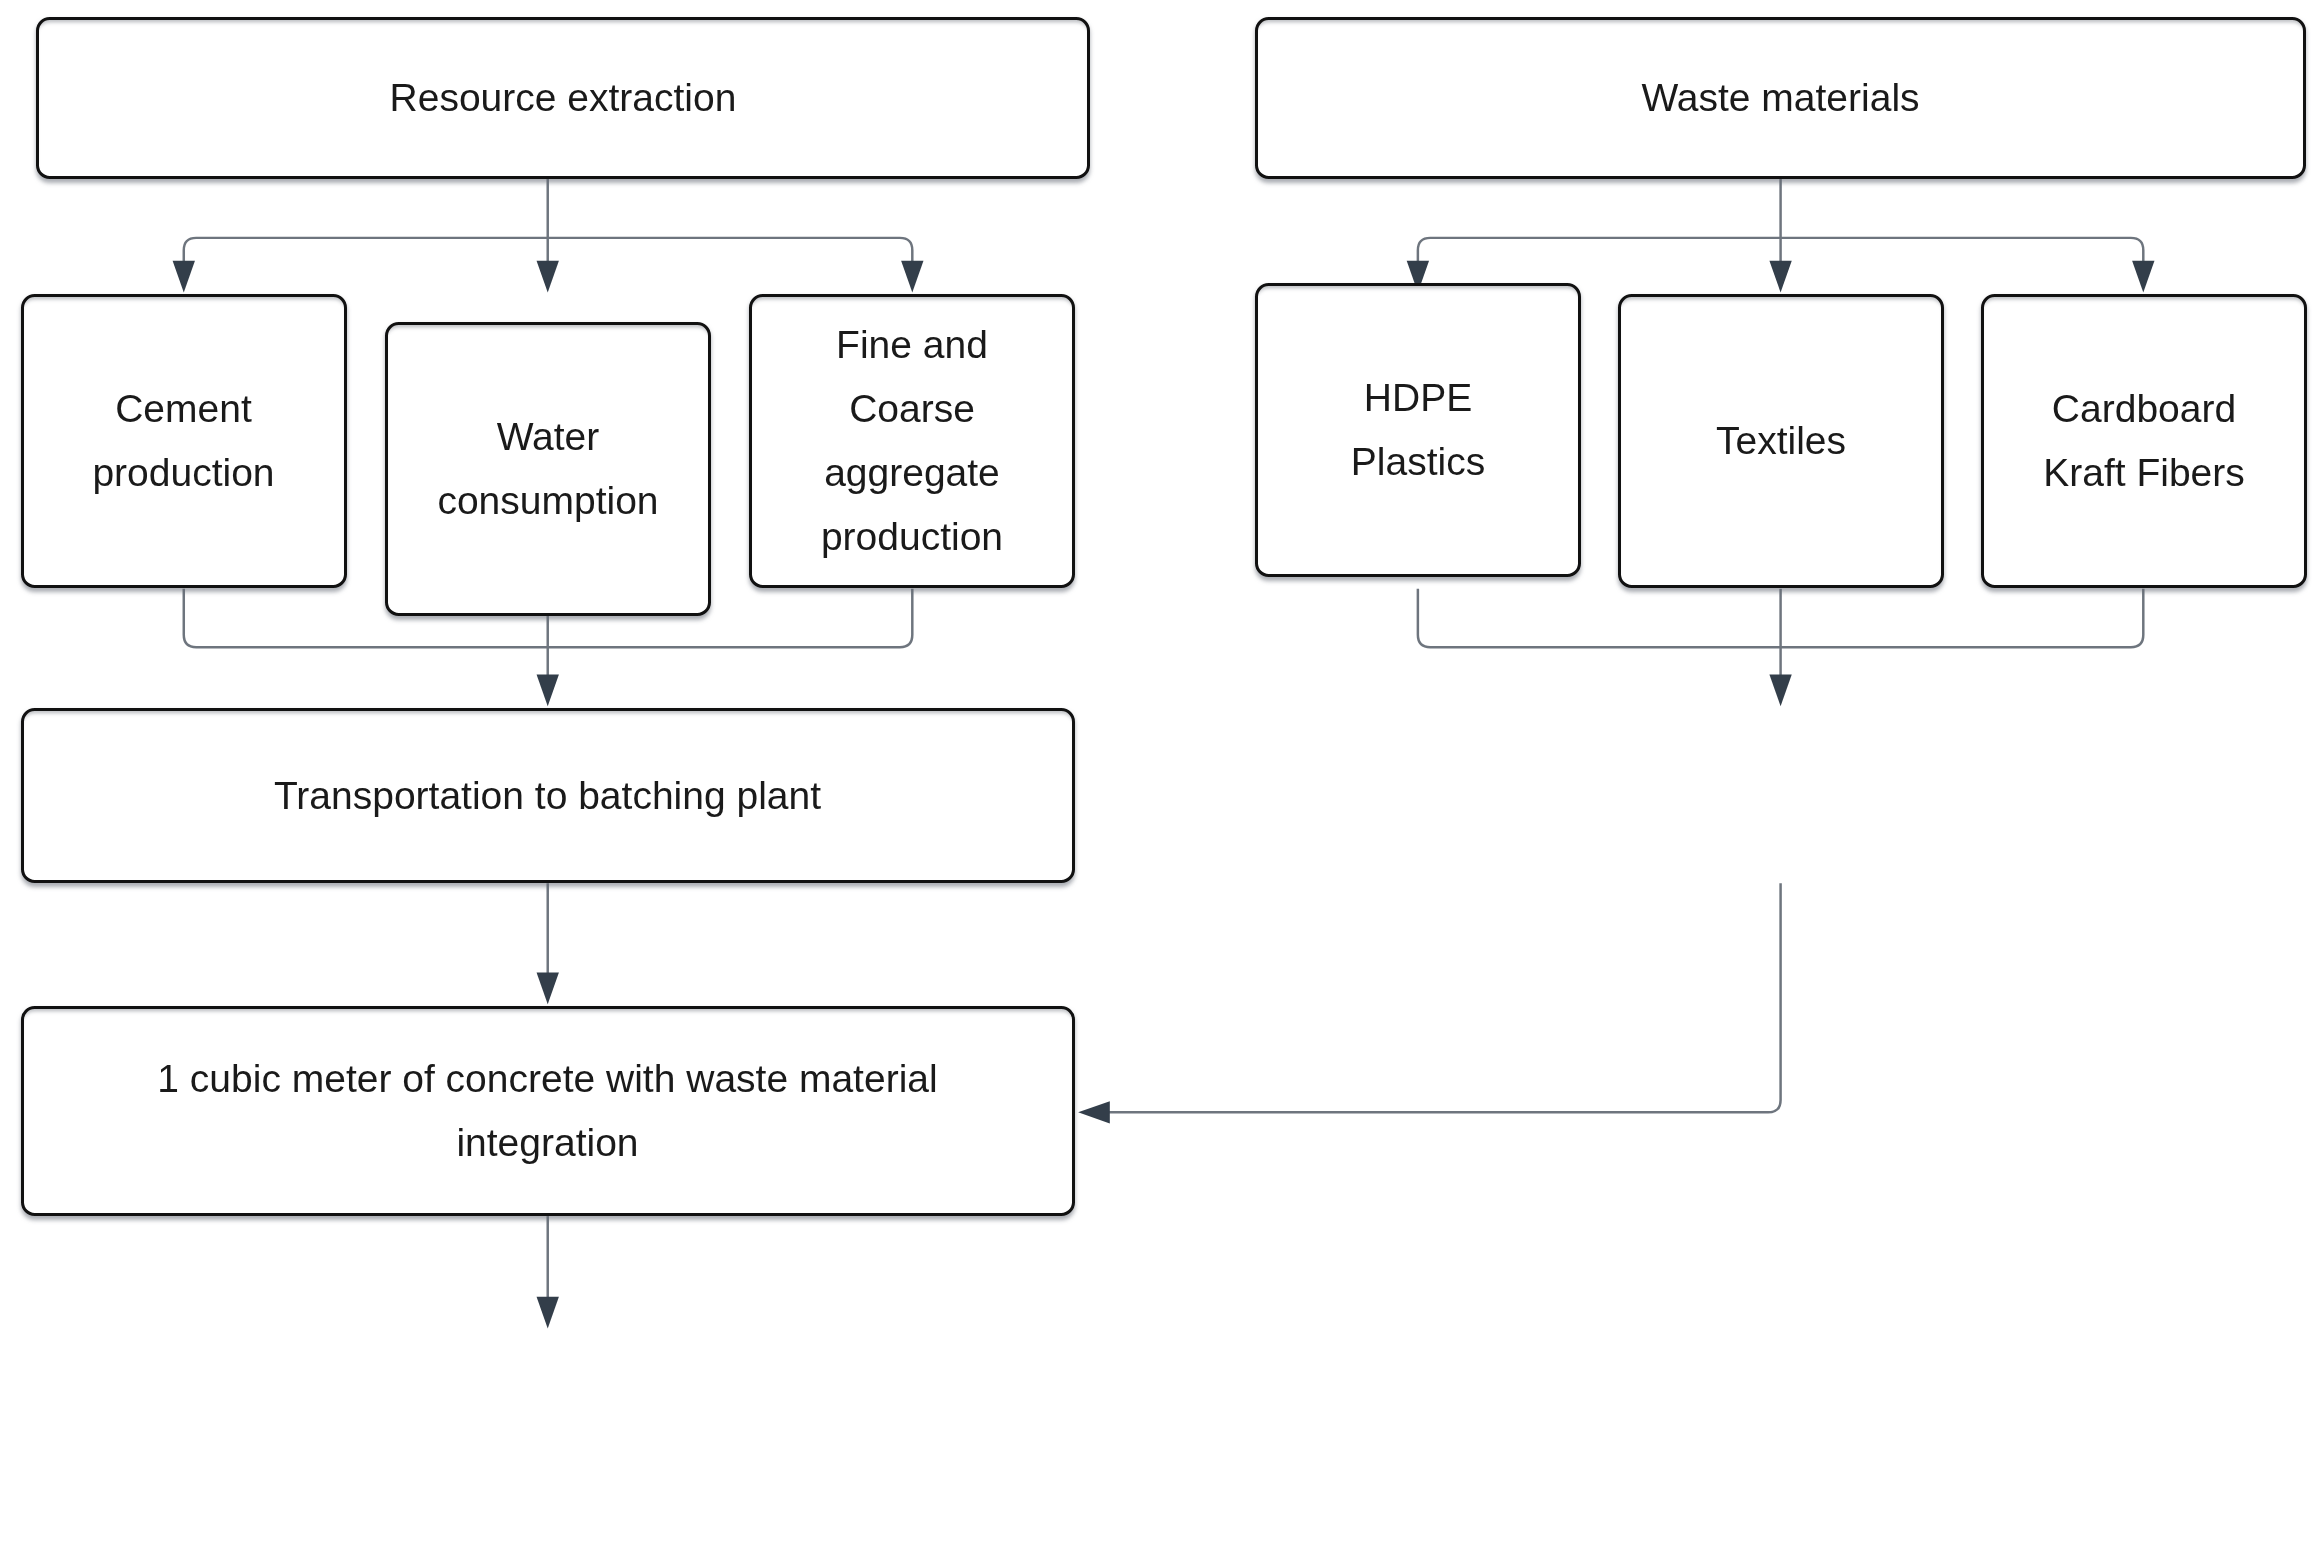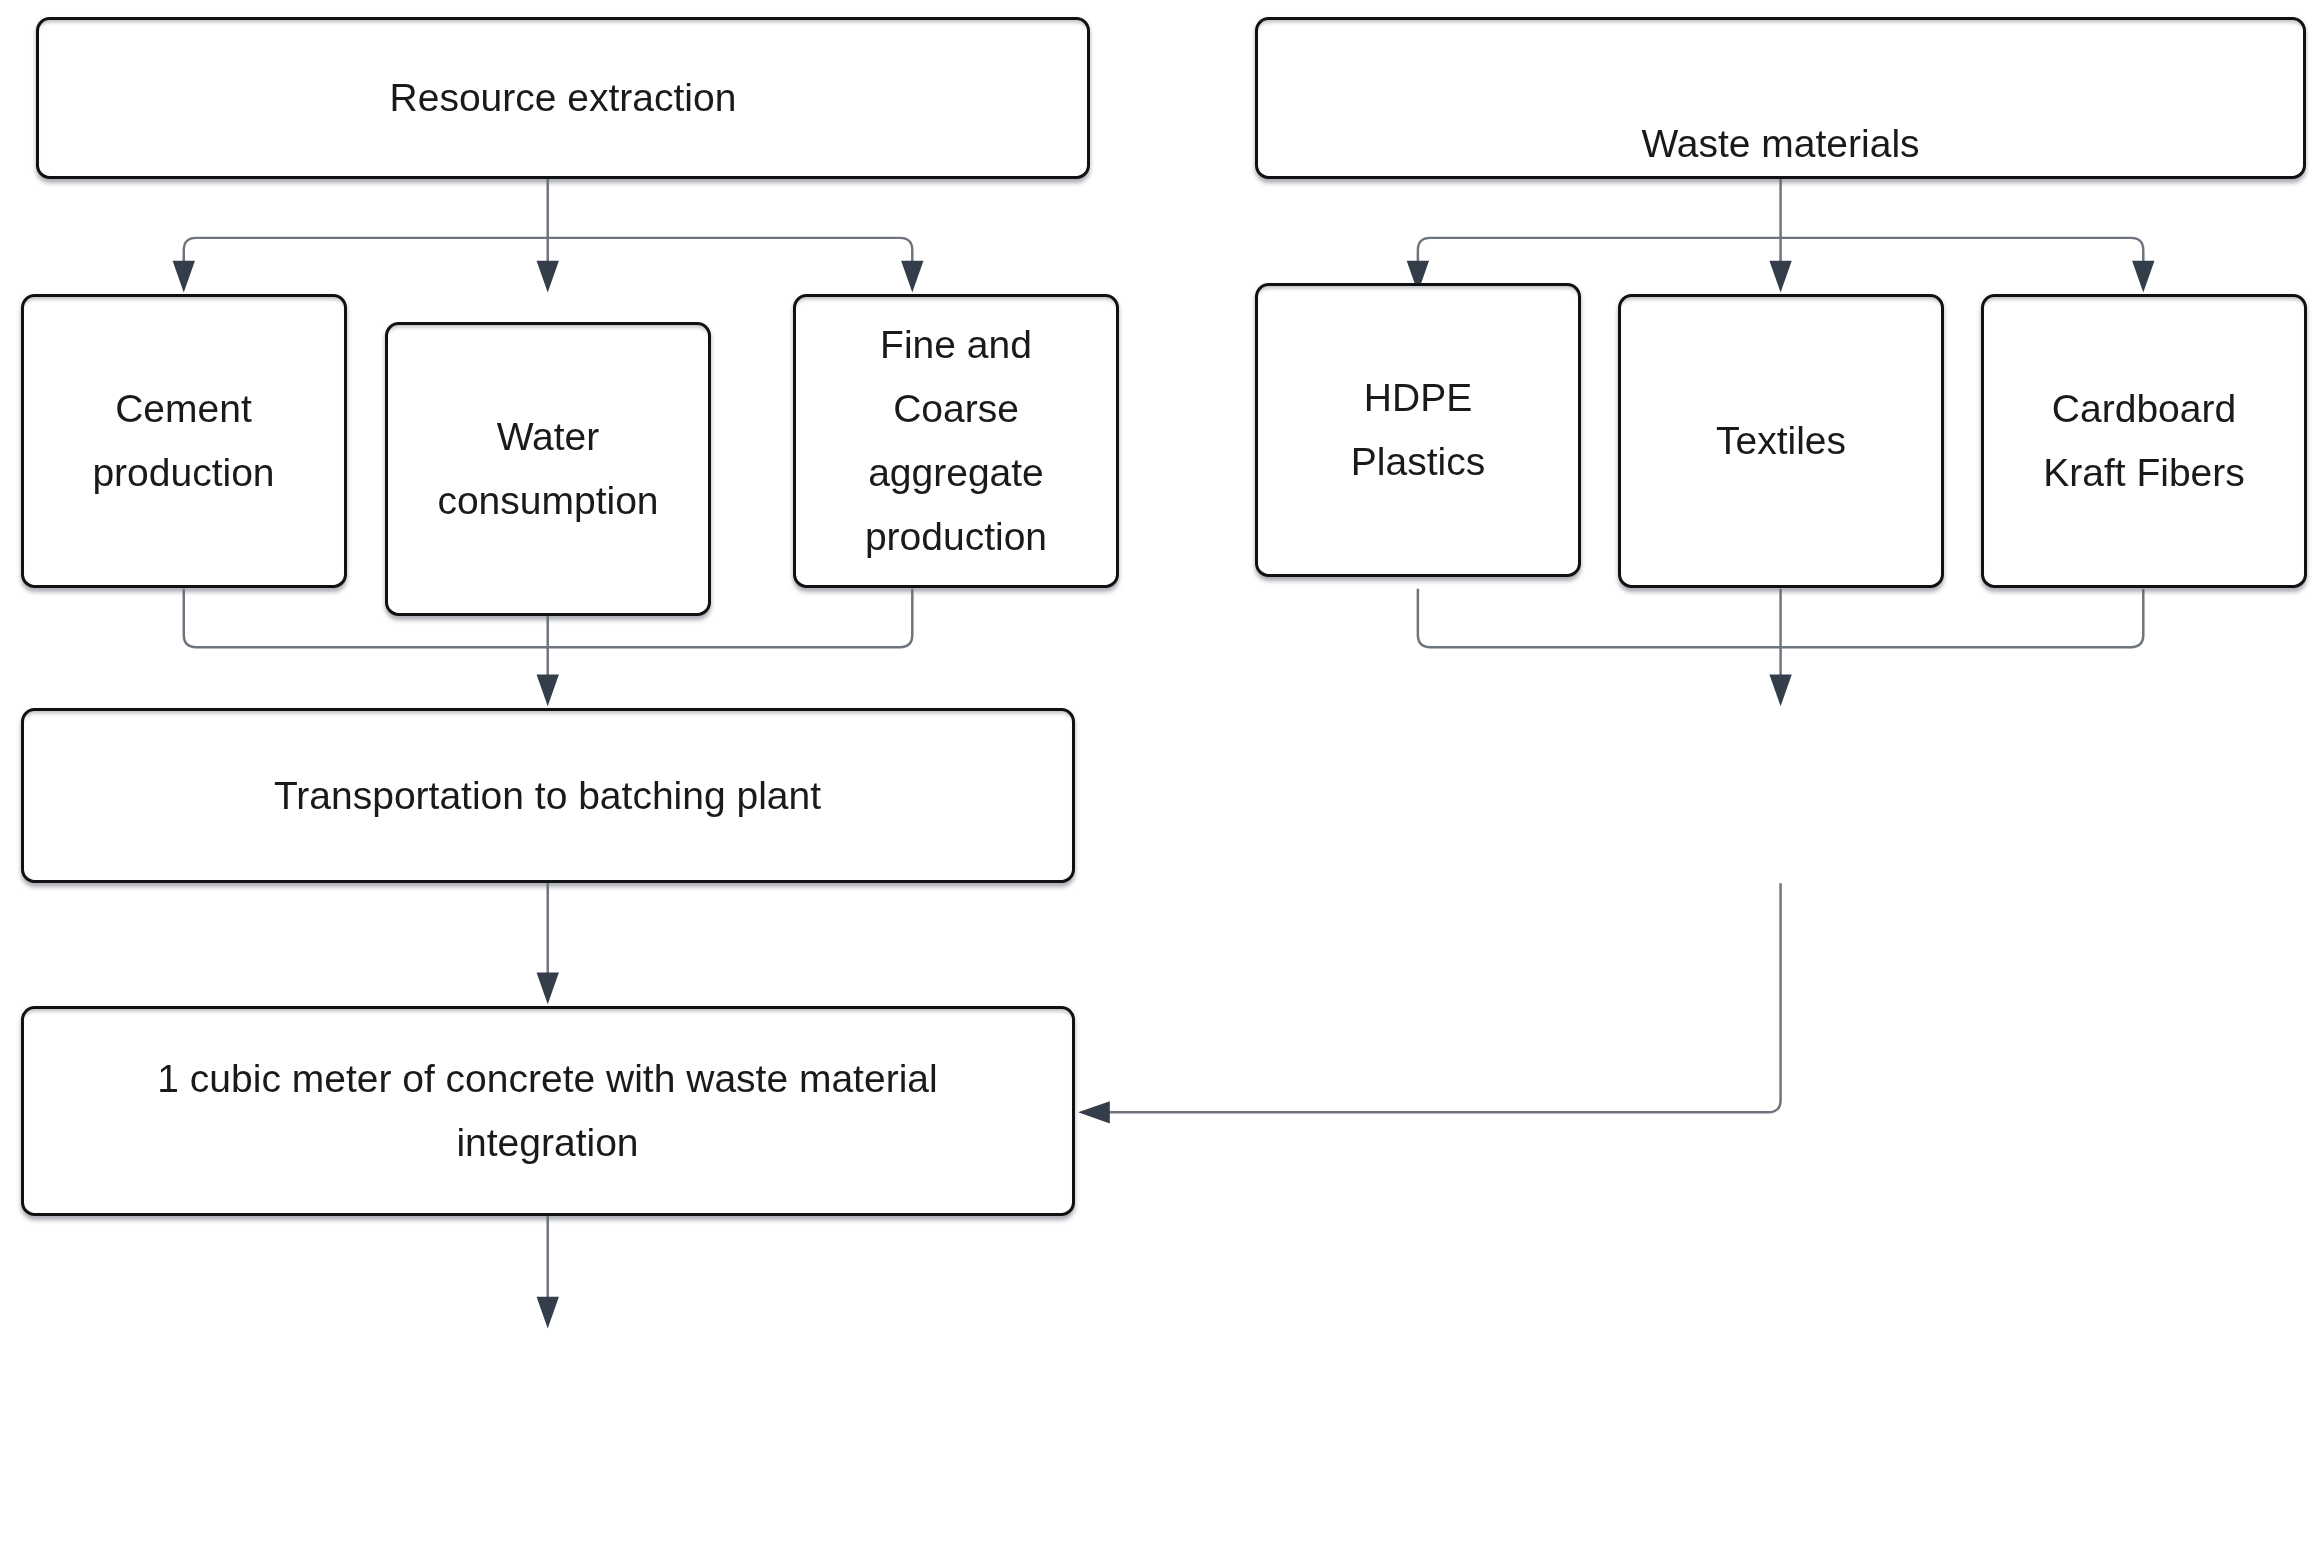--- a/index.html
+++ b/index.html
@@ -115,38 +115,38 @@
   <div class="node" style="left:20.5px;top:294px;width:326px;height:294px;">
     <div class="label">Cement
 production</div>
   </div>
 
   <div class="node" style="left:385px;top:294px;width:326px;height:294px;margin-top:28px;">
     <div class="label">Water
 consumption</div>
   </div>
 
-  <div class="node" style="left:749px;top:294px;width:326px;height:294px;margin-left:44px;">
+  <div class="node" style="left:749px;top:294px;width:326px;height:294px;">
     <div class="label">Fine and
 Coarse
 aggregate
 production</div>
   </div>
 
   <div class="node" style="left:20.5px;top:708px;width:1054px;height:175px;">
     <div class="label">Transportation to batching plant</div>
   </div>
 
   <div class="node" style="left:20.5px;top:1006px;width:1054px;height:210px;">
     <div class="label">1 cubic meter of concrete with waste material
 integration</div>
   </div>
 
 
-  <div class="node" style="left:1255px;top:17.4px;width:1051px;height:162px;align-items:flex-end;">
+  <div class="node" style="left:1255px;top:17.4px;width:1051px;height:162px;">
     <div class="label">Waste materials</div>
   </div>
 
   <div class="node" style="left:1255px;top:283px;width:326px;height:294px;">
     <div class="label">HDPE
 Plastics</div>
   </div>
 
   <div class="node" style="left:1618px;top:294px;width:326px;height:294px;">
     <div class="label">Textiles</div>

